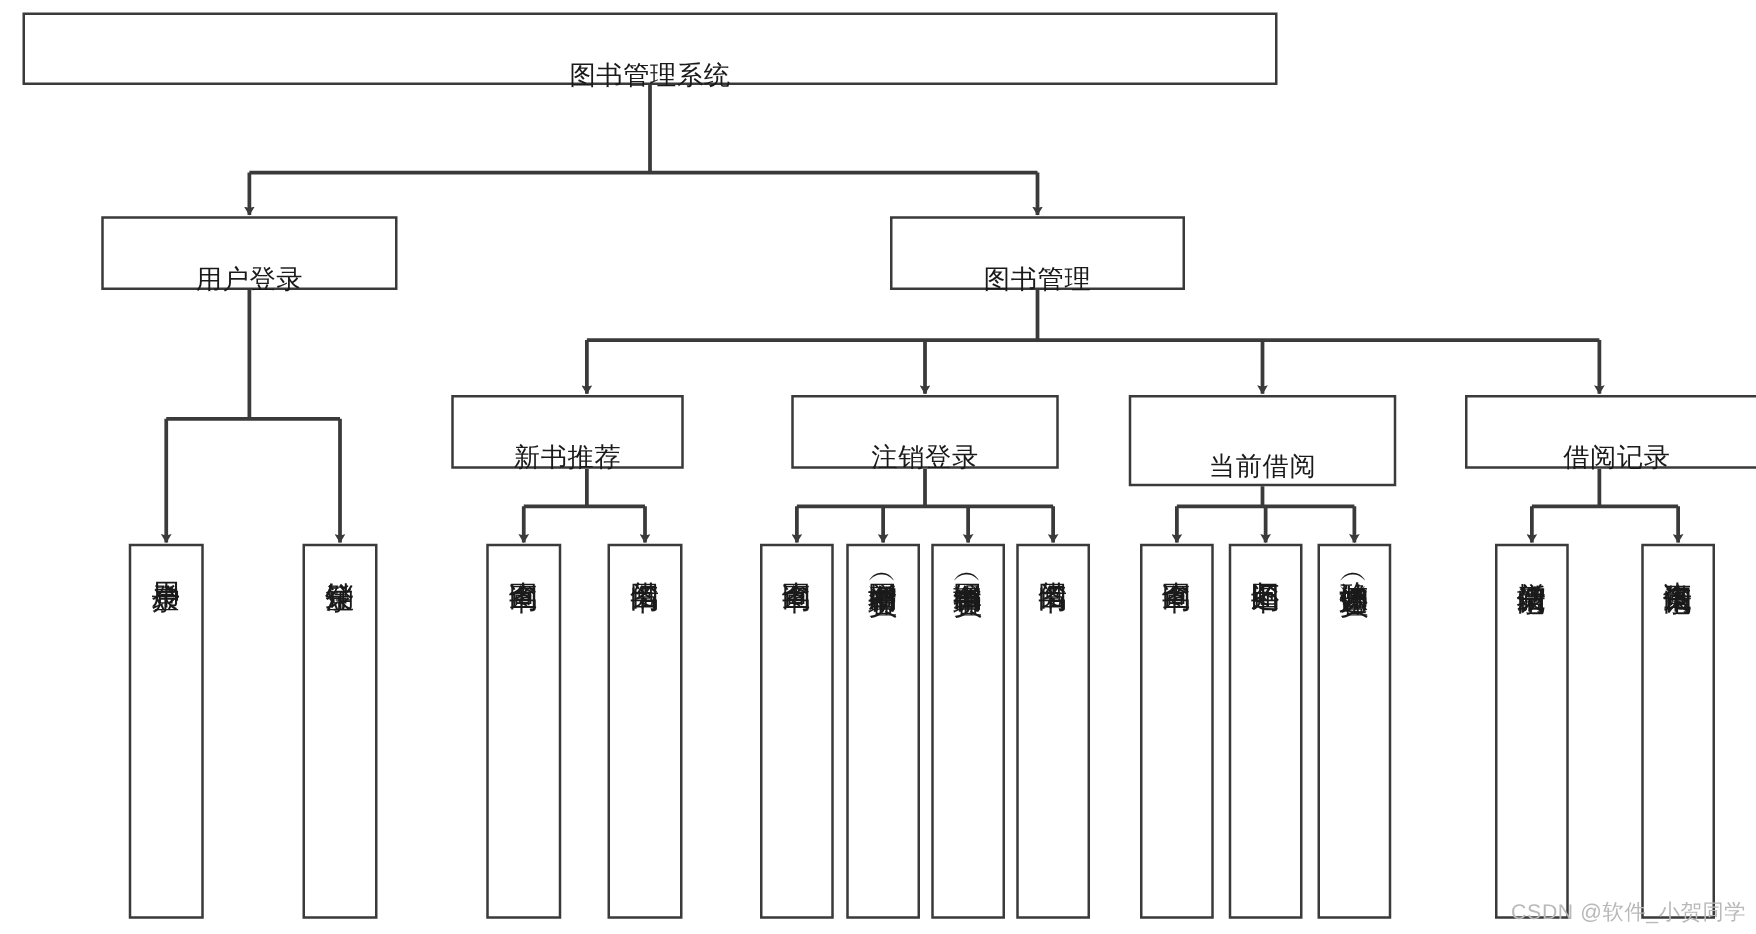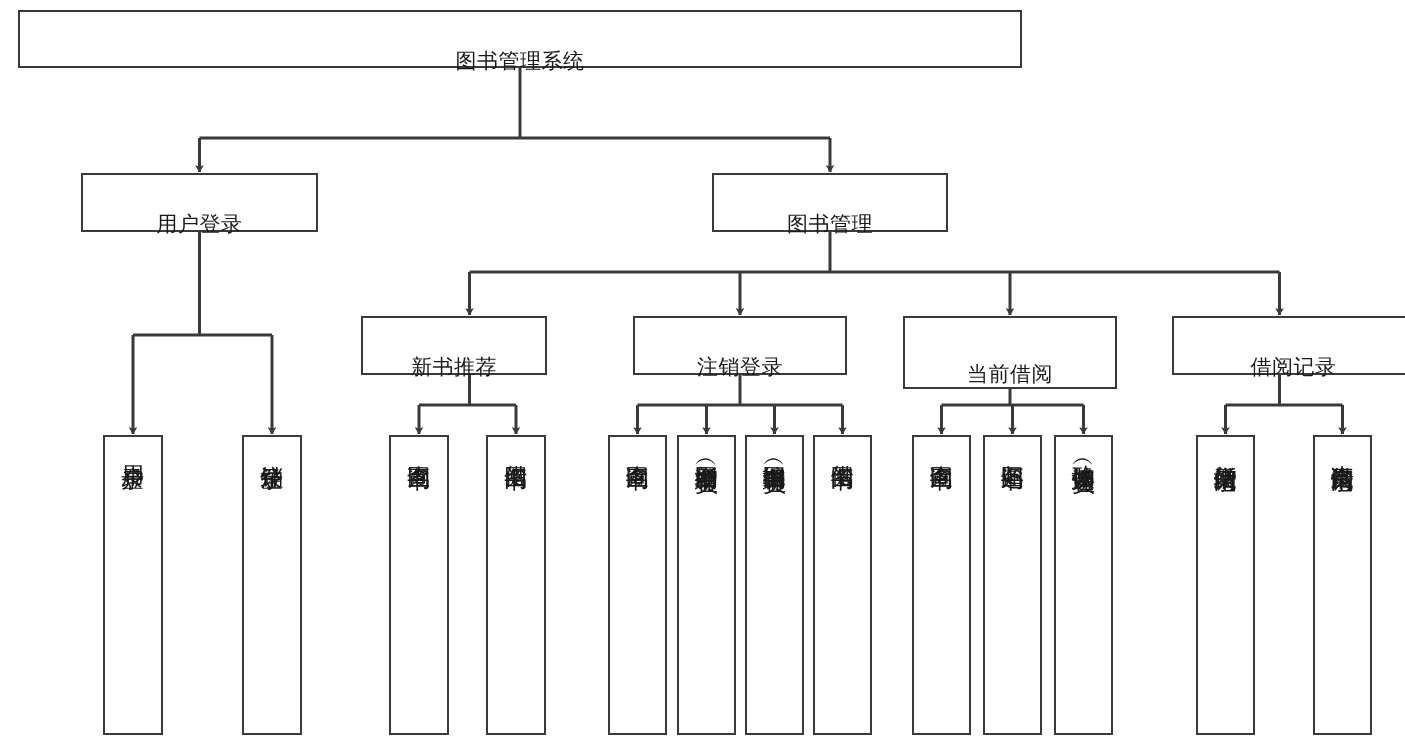--- a/index.html
+++ b/index.html
@@ -172,14 +172,15 @@
         <span class="node-label">确认归还（管理员）</span>
       </div>
       <div class="node vertical" style="left: 1196px; top: 435px; width: 59px; height: 300px;">
         <span class="node-label">新增借阅记录</span>
       </div>
       <div class="node vertical" style="left: 1313px; top: 435px; width: 59px; height: 300px;">
         <span class="node-label">查询借阅记录</span>
       </div>
     </div>
 
+  <div class="watermark">CSDN @软件_小贺同学</div>
 
 </div>
 
 </body></html>

